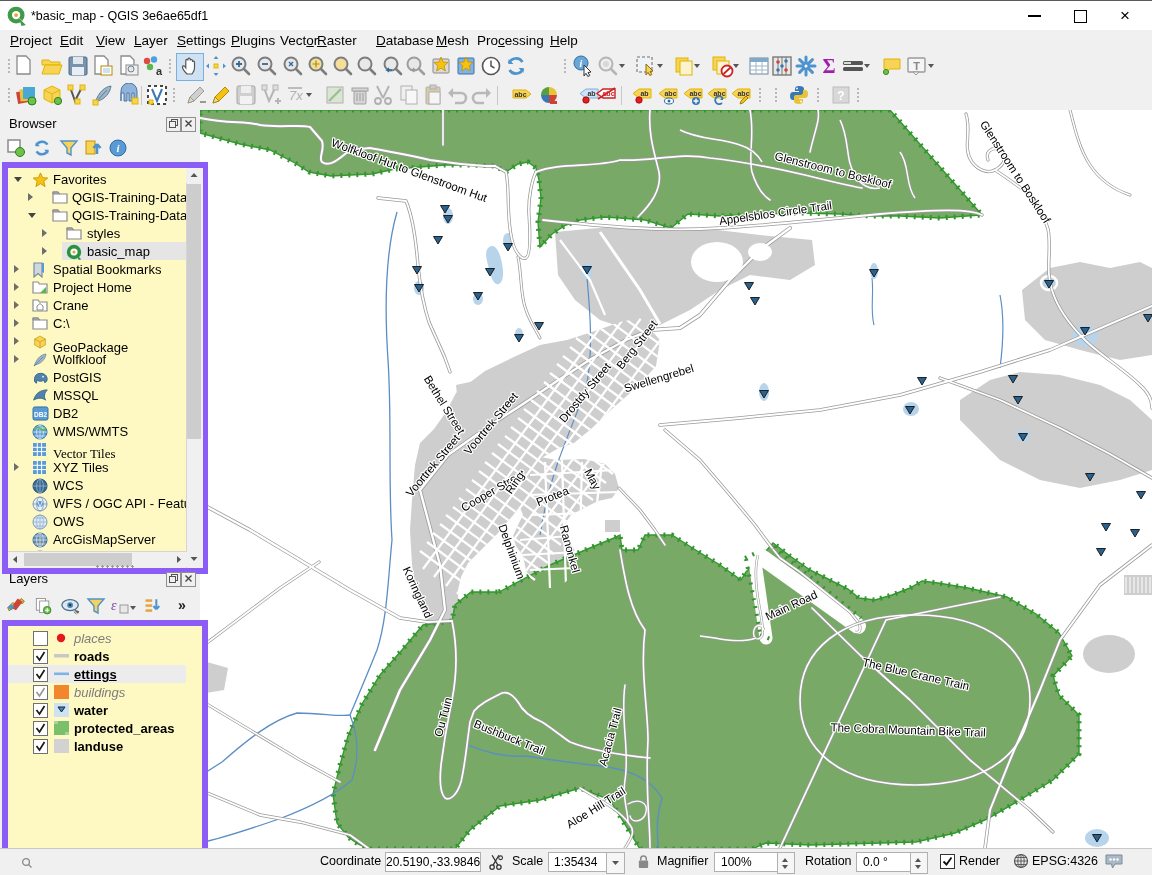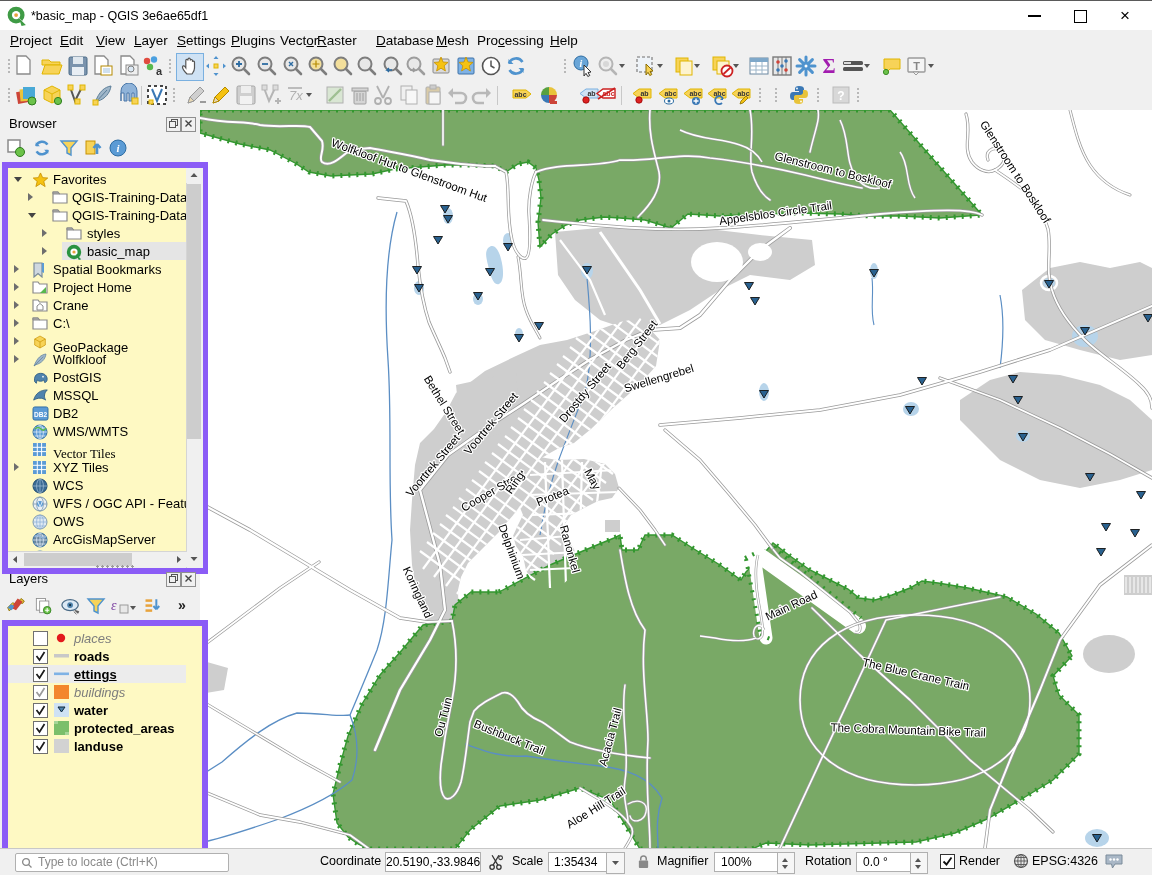--- a/index.html
+++ b/index.html
@@ -939,21 +939,20 @@
             <path d="M2.5 6l3 4 5-8" stroke="#1a1a1a" stroke-width="1.7" fill="none"></path>
           </svg></span>
         <span style="position:absolute;left:46px;top:2px;"><svg width="15" height="14">
             <rect x="0" y="0" width="15" height="14" fill="#d2d2d2"></rect>
           </svg></span>
         <span style="position:absolute;left:66px;top:2px;font-weight:bold;color:#000;">landuse</span>
       </div>
     </div>
 </div>
 <div class="abs" id="statusbar">
-  <div class="sbox" style="left:15px;top:4px;width:190px;height:17px;border-radius:2px;color:#8a8a8a;padding-left:22px;line-height:17px;">Type to locate (Ctrl+K)</div>
   <svg class="abs" style="left:21px;top:8px" width="12" height="12" viewBox="0 0 12 12">
       <circle cx="5" cy="5" r="3.4" fill="none" stroke="#8a8a8a" stroke-width="1.3"></circle>
       <line x1="7.6" y1="7.6" x2="10.5" y2="10.5" stroke="#8a8a8a" stroke-width="1.3"></line>
     </svg>
   <div class="abs" style="left:320px;top:5px;">Coordinate</div>
   <div class="sbox" style="left:385px;top:3px;width:94px;height:18px;text-align:center;line-height:18px;">20.5190,-33.9846</div>
   <svg class="abs" style="left:487px;top:4px" width="17" height="18" viewBox="0 0 20 20">
       <path d="M6 2l7 12M14 2L7 14" stroke="#333" stroke-width="1.5"></path>
       <circle cx="6" cy="16" r="2.6" fill="none" stroke="#333" stroke-width="1.5"></circle>
       <circle cx="14" cy="16" r="2.6" fill="none" stroke="#333" stroke-width="1.5"></circle>

